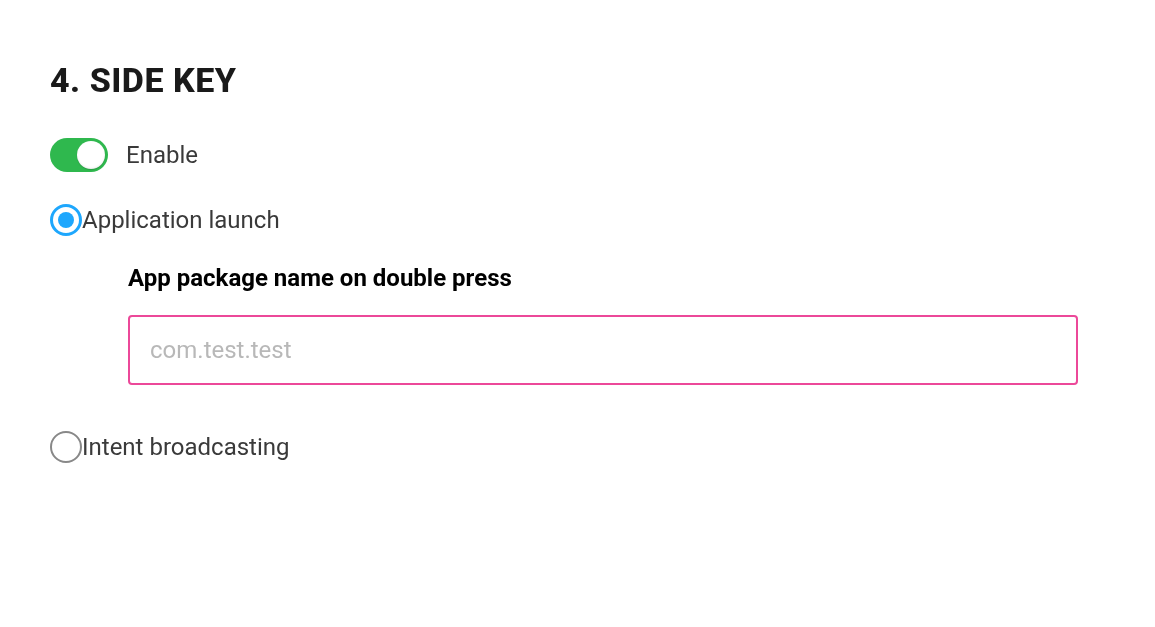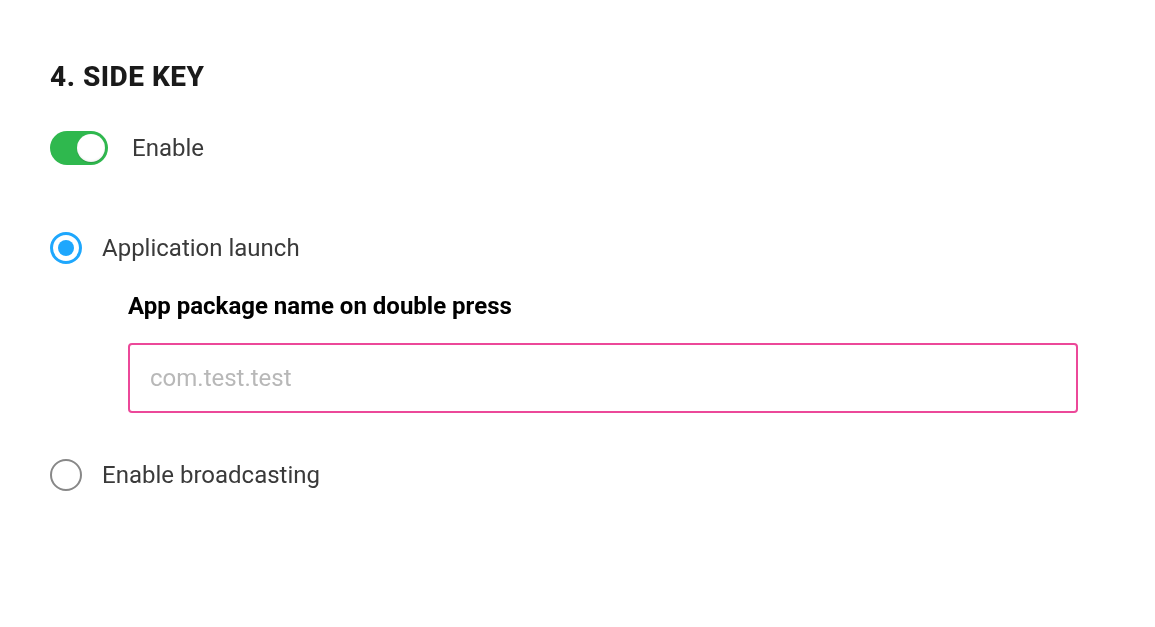--- a/index.html
+++ b/index.html
@@ -7,31 +7,31 @@
       padding: 0;
       box-sizing: border-box;
     }
     body {
       font-family: -apple-system, BlinkMacSystemFont, "Segoe UI", Roboto, Helvetica, Arial, sans-serif;
       background: #ffffff;
       padding: 60px 50px;
       color: #1a1a1a;
     }
     .section-heading {
-      font-size: 28px;
+      font-size: 34px;
       font-weight: 800;
       letter-spacing: 0.5px;
       text-transform: uppercase;
       margin-bottom: 38px;
     }
     .toggle-row {
       display: flex;
       align-items: center;
-      gap: 24px;
-      margin-bottom: 67px;
+      gap: 18px;
+      margin-bottom: 32px;
     }
     .toggle-switch {
       position: relative;
       width: 58px;
       height: 34px;
       background: #2fb84e;
       border-radius: 34px;
       cursor: pointer;
     }
     .toggle-knob {
@@ -45,21 +45,20 @@
       box-shadow: 0 1px 1px rgba(0,0,0,0.15), inset 0 -1px 2px rgba(0,0,0,0.08);
     }
     .toggle-label {
       font-size: 24px;
       color: #3a3a3a;
       font-weight: 400;
     }
     .radio-row {
       display: flex;
       align-items: center;
-      gap: 20px;
       margin-bottom: 28px;
     }
     .radio-outer {
       width: 32px;
       height: 32px;
       border-radius: 50%;
       display: flex;
       align-items: center;
       justify-content: center;
       cursor: pointer;
@@ -128,14 +127,14 @@
   <span class="radio-label">Application launch</span>
 </div>
 
 <div class="sub-section">
   <div class="sub-label">App package name on double press</div>
   <input type="text" class="text-input" placeholder="com.test.test" style="">
 </div>
 
 <div class="radio-row">
   <div class="radio-outer unselected"></div>
-  <span class="radio-label">Enable broadcasting</span>
+  <span class="radio-label">Intent broadcasting</span>
 </div>
 
 </body></html>

